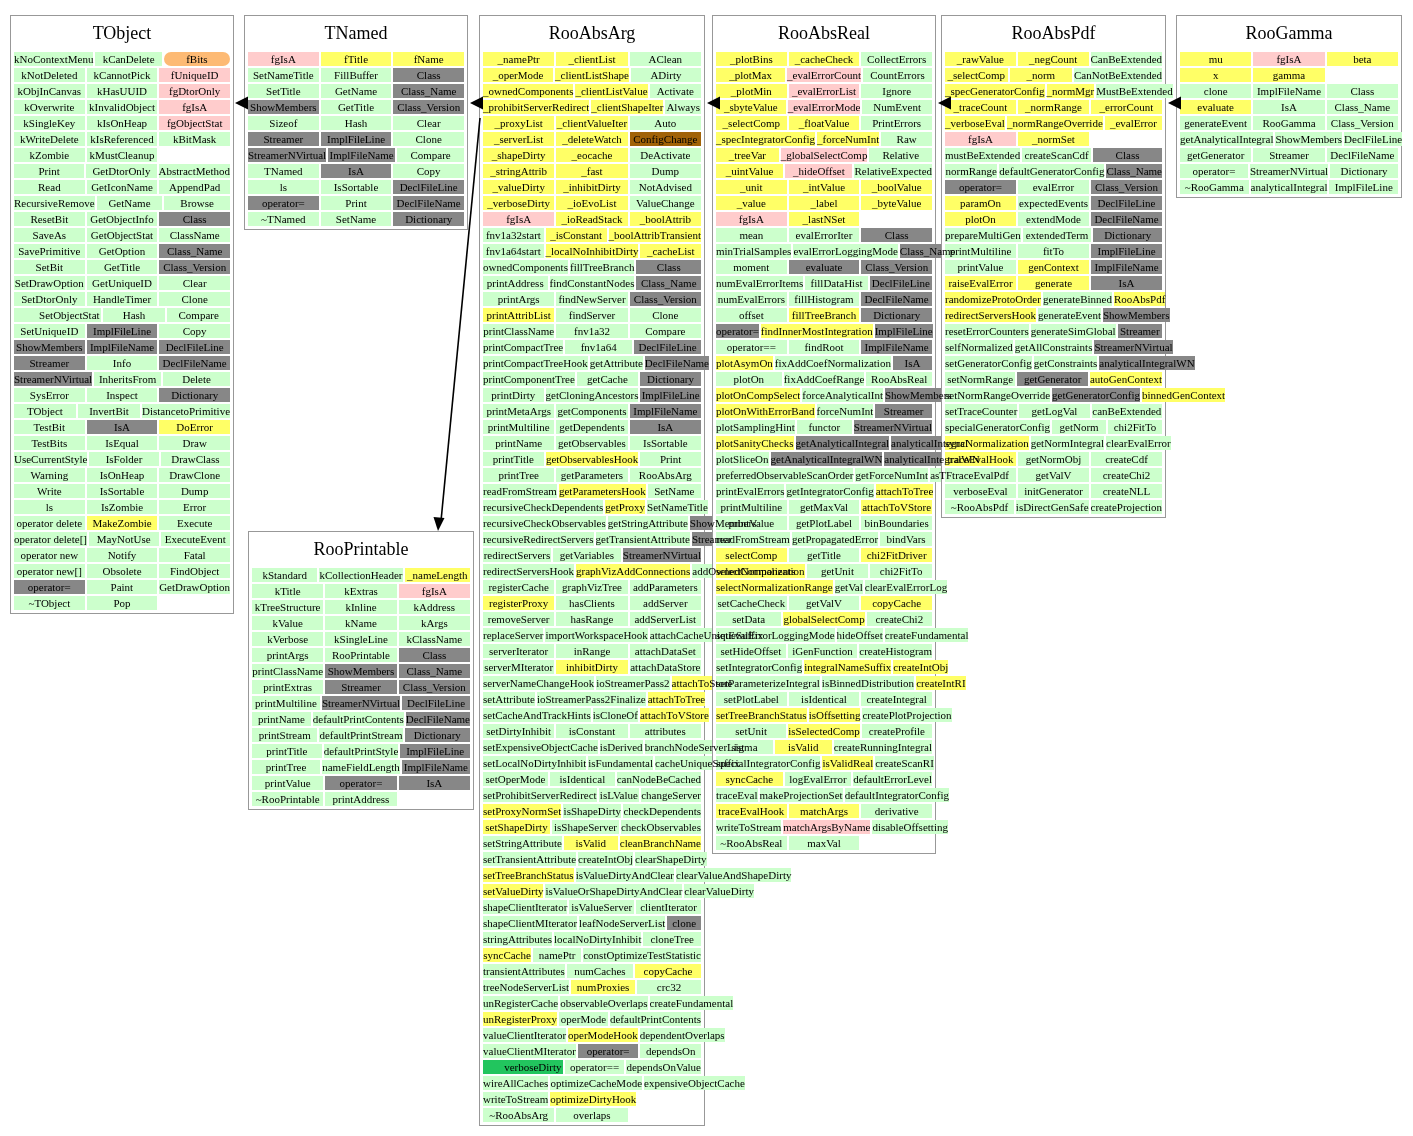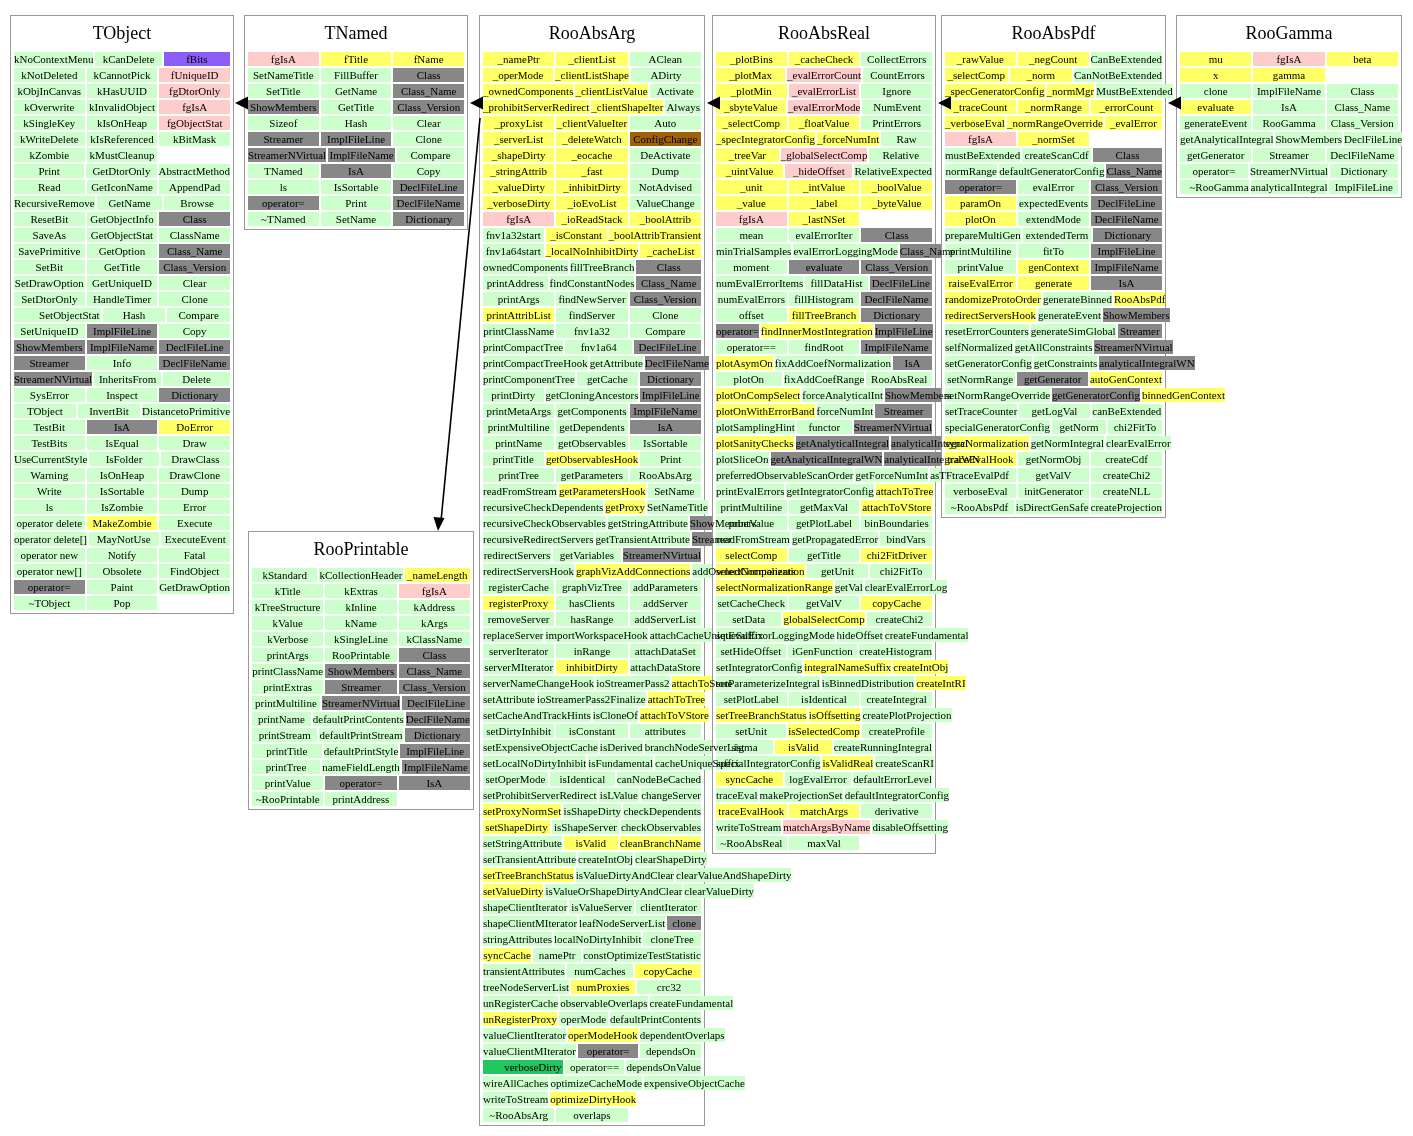--- a/index.html
+++ b/index.html
@@ -21,21 +21,21 @@
   <div class="class-box" style="left: 10px; top: 15px; width: 224px; height: 599px;">
       <div class="class-title">TObject</div>
       <div class="rows">
         <div class="row">
           <div class="cell" style="background: rgb(204, 255, 204);">
             <span>kNoContextMenu</span>
           </div>
           <div class="cell" style="background: rgb(204, 255, 204);">
             <span>kCanDelete</span>
           </div>
-          <div class="cell" style="background: #8b5cf6;">
+          <div class="cell" style="background: #fdba74; border-radius: 7px;">
             <span>fBits</span>
           </div>
         </div>
         <div class="row">
           <div class="cell" style="background: rgb(204, 255, 204);">
             <span>kNotDeleted</span>
           </div>
           <div class="cell" style="background: rgb(204, 255, 204);">
             <span>kCannotPick</span>
           </div>
@@ -2392,21 +2392,21 @@
             <span>operator=</span>
           </div>
           <div class="cell" style="background: rgb(204, 255, 204);">
             <span>StreamerNVirtual</span>
           </div>
           <div class="cell" style="background: rgb(204, 255, 204);">
             <span>Dictionary</span>
           </div>
         </div>
         <div class="row">
-          <div class="cell" style="background: rgb(204, 255, 204); justify-content: flex-end;">
+          <div class="cell" style="background: rgb(204, 255, 204);">
             <span>~RooGamma</span>
           </div>
           <div class="cell" style="background: rgb(204, 255, 204);">
             <span>analyticalIntegral</span>
           </div>
           <div class="cell" style="background: rgb(204, 255, 204);">
             <span>ImplFileLine</span>
           </div>
         </div>
       </div>

